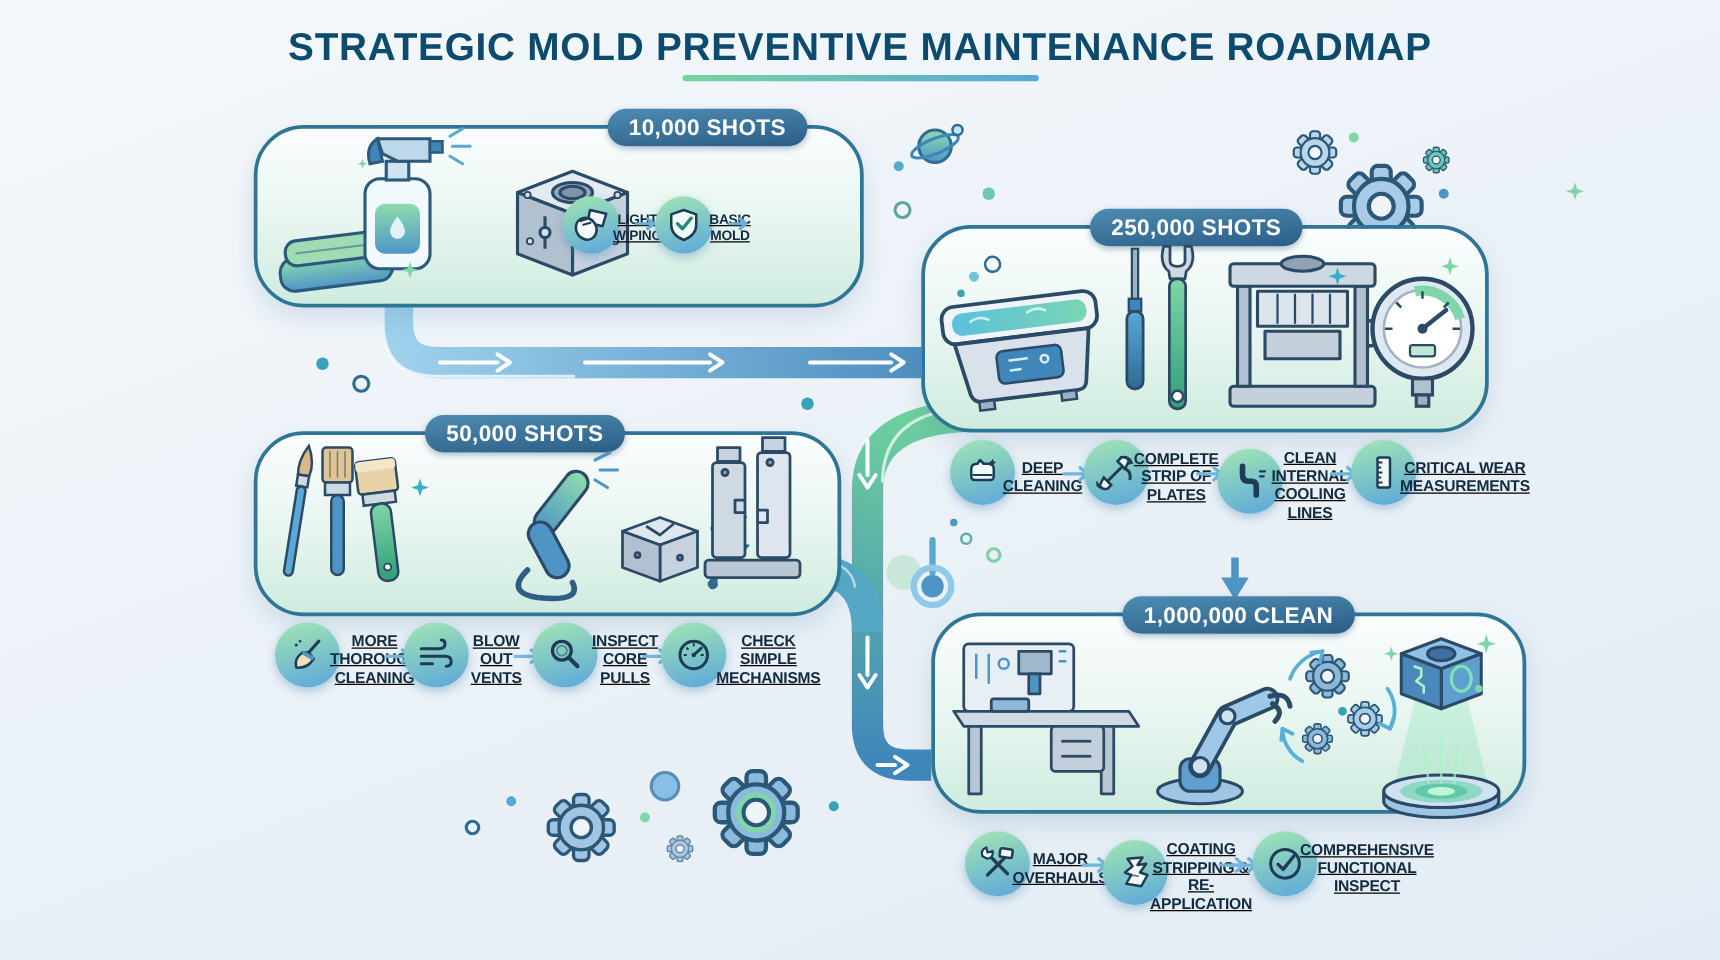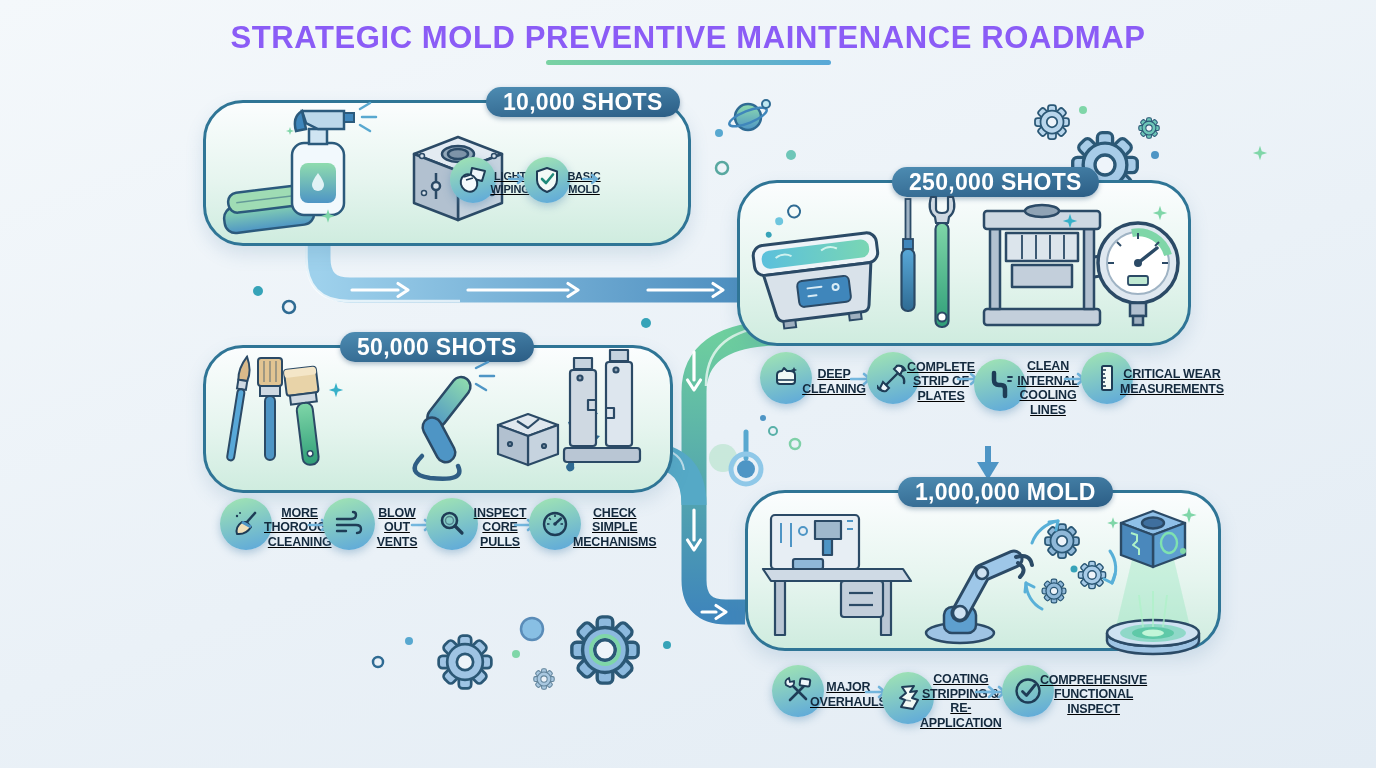--- a/index.html
+++ b/index.html
@@ -1,30 +1,30 @@
 <!DOCTYPE html>
 <html><head>
 <meta charset="utf-8">
 <style>
   html,body{margin:0;padding:0;}
   body{width:1376px;height:768px;overflow:hidden;
        font-family:"Liberation Sans",sans-serif;
        background:linear-gradient(160deg,#f4f8fb 0%,#eaf1f7 55%,#e3ecf4 100%);}
   .canvas{position:relative;width:1376px;height:768px;}
   .title{position:absolute;left:0;top:20px;width:1376px;text-align:center;
-         font-size:31px;font-weight:800;letter-spacing:.6px;color:#8b5cf6;}
+         font-size:31px;font-weight:800;letter-spacing:.6px;color:#0c4a6e;}
   .title-underline{position:absolute;left:546px;top:60px;width:285px;height:5px;border-radius:3px;
          background:linear-gradient(90deg,#79d2a2,#58a8d8);}
   .layer{position:absolute;left:0;top:0;width:1376px;height:768px;pointer-events:none;}
   .card{position:absolute;border:3px solid #2f7596;border-radius:40px;
         background:linear-gradient(180deg,#fbfdfe 0%,#e6f5ef 55%,#cfecdf 100%);
         box-shadow:0 8px 18px rgba(80,130,165,.18);}
   .card svg.illus{position:absolute;overflow:visible;}
   .badge{position:absolute;top:-16px;height:30px;line-height:30px;padding:0 17px;border-radius:17px;
-        background:linear-gradient(175deg,#4d8cb2,#2b5d85);color:#fff;font-weight:800;font-size:23px;
+        background:linear-gradient(175deg,#4d8cb2,#2b5d85);color:#fff;font-weight:800;font-size:18px;
         letter-spacing:.3px;white-space:nowrap;box-shadow:0 2px 5px rgba(25,70,105,.35);}
   .row{position:absolute;display:flex;align-items:flex-start;}
   .step{display:flex;align-items:center;flex:none;text-decoration:underline;}
   .w96{width:96px}.w100{width:100px}.w74{width:74px}
   .circ{width:52px;height:52px;border-radius:50%;flex:none;
         background:linear-gradient(165deg,#9fe3b4 5%,#5fa9da 95%);
         display:flex;align-items:center;justify-content:center;
         box-shadow:0 3px 8px rgba(70,130,170,.38);}
   .circ.small{width:46px;height:46px;}
   .slabel{margin-top:7px;font-size:12.5px;font-weight:700;color:#142a3e;text-align:center;
@@ -232,21 +232,21 @@
       <svg class="mini-arrow" style="left:58px;" width="18" height="12" viewBox="0 0 18 12">
         <path d="M1,6 H12 M10,2 L15,6 L10,10" fill="none" stroke="#6aaed6" stroke-width="2.4" stroke-linecap="round" stroke-linejoin="round"></path>
       </svg>
       <svg class="mini-arrow" style="left:132px;" width="18" height="12" viewBox="0 0 18 12">
         <path d="M1,6 H12 M10,2 L15,6 L10,10" fill="none" stroke="#6aaed6" stroke-width="2.4" stroke-linecap="round" stroke-linejoin="round"></path>
       </svg>
     </div>
   </div>
 
   <div class="card" style="left:737px;top:180px;width:448px;height:160px;">
-    <div class="badge" style="left:152px;">250,000 SHOTS</div>
+    <div class="badge" style="left:132px;">250,000 SHOTS</div>
     <svg class="illus" style="left:0;top:0;" width="448" height="160">
       <g transform="translate(78,92) rotate(-7)">
         <circle cx="-32" cy="-58" r="4" fill="#6ec6de"></circle>
           <circle cx="-16" cy="-66" r="6" fill="none" stroke="#2f6b93" stroke-width="2"></circle>
           <circle cx="-44" cy="-46" r="3" fill="#36a3b8"></circle>
         <rect x="-62" y="-36" width="124" height="30" rx="10" fill="#eef4f8" stroke="#2b4a66" stroke-width="3"></rect>
         <rect x="-54" y="-30" width="108" height="18" rx="8" fill="url(#gWater)"></rect>
         <path d="M-40,-22 q8,-5 16,0 M6,-24 q8,-5 16,0" stroke="#eafcf6" stroke-width="2" fill="none" opacity=".8"></path>
         <path d="M-54,-6 L-46,36 Q-44,42 -38,42 L40,42 Q46,42 47,36 L54,-6 Z" fill="#d9e2ea" stroke="#2b4a66" stroke-width="3"></path>
         <rect x="-22" y="4" width="52" height="26" rx="5" fill="#3f86bb" stroke="#2b4a66" stroke-width="2"></rect>
@@ -369,21 +369,21 @@
         <rect x="-30" y="-62" width="18" height="11" fill="#c6d3df"></rect>
         <rect x="6" y="-70" width="18" height="11" fill="#c6d3df"></rect>
         <path d="M-8,-20 h-8 v10 h8 M2,-12 h8 v10 h-8" fill="none"></path>
         <circle cx="-24" cy="-42" r="2.5" fill="#8fa3b5"></circle>
           <circle cx="12" cy="-50" r="2.5" fill="#8fa3b5"></circle>
       </g>
     </svg>
   </div>
 
   <div class="card" style="left:745px;top:490px;width:470px;height:155px;">
-    <div class="badge" style="left:150px;">1,000,000 MOLD</div>
+    <div class="badge" style="left:150px;">1,000,000 CLEAN</div>
     <svg class="illus" style="left:0;top:0;" width="470" height="155">
       <g transform="translate(85,82)" stroke="#2b4a66" stroke-width="2.2" stroke-linejoin="round">
         <rect x="-62" y="-60" width="88" height="54" rx="4" fill="#e7eef4"></rect>
         <g stroke="#4e95c5" stroke-width="2">
             <line x1="-52" y1="-52" x2="-52" y2="-32"></line>
             <line x1="-42" y1="-52" x2="-42" y2="-28"></line>
             <circle cx="-30" cy="-44" r="4" fill="none"></circle>
             <line x1="14" y1="-54" x2="20" y2="-54"></line>
             <line x1="14" y1="-46" x2="20" y2="-46"></line>
           </g>

